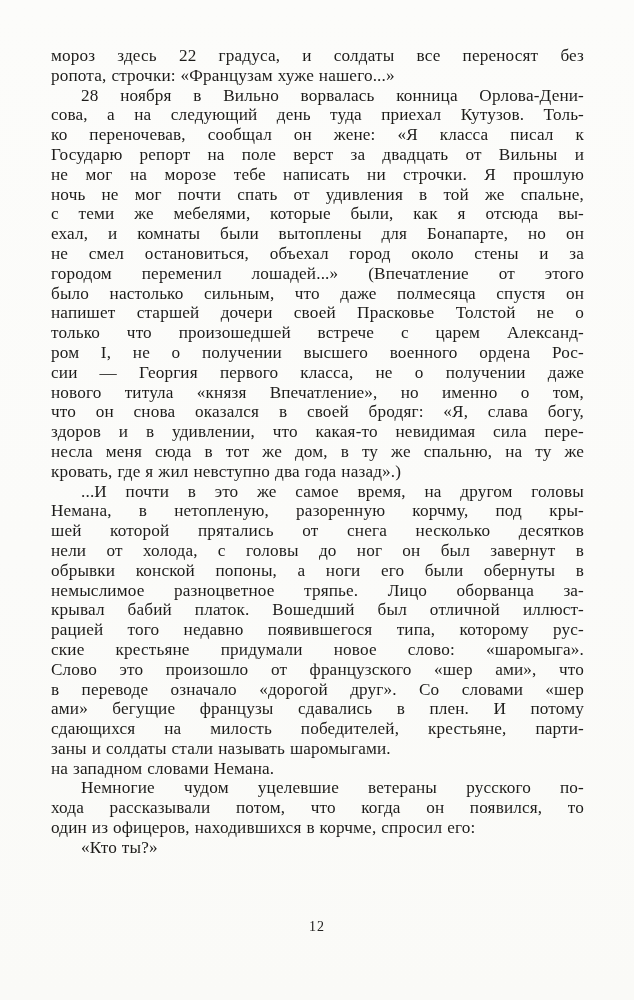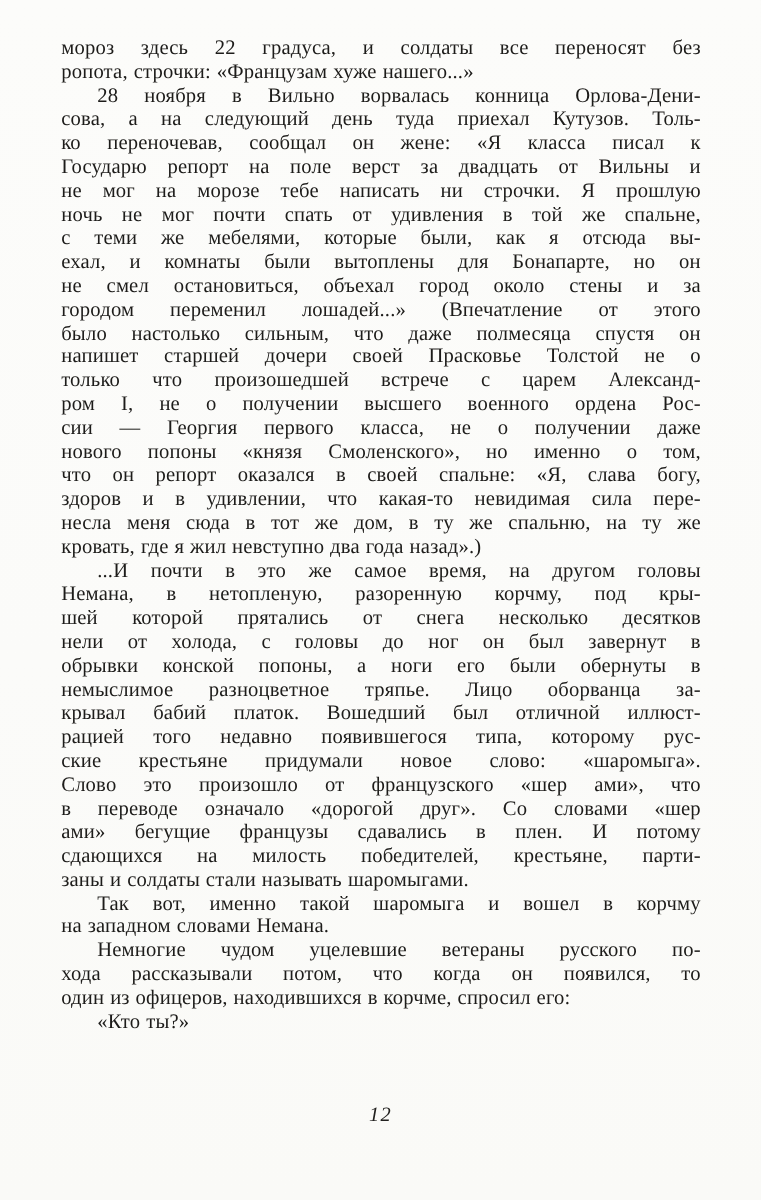--- a/index.html
+++ b/index.html
@@ -16,21 +16,21 @@
     position: relative;
     width: 634px;
     height: 1000px;
     background: linear-gradient(180deg, #fcfcfa 0%, #fbfbf9 55%, #fafaf7 100%);
     font-family: "Liberation Serif", "DejaVu Serif", serif;
     color: #1d1c1a;
   }
   .text-block {
     position: absolute;
     left: 51px;
-    top: 30px;
+    top: 46px;
     width: 533px;
   }
   .paragraph {
     margin: 0;
     padding: 0;
   }
   .line {
     font-size: 17.2px;
     line-height: 19.8px;
     height: 19.8px;
@@ -47,24 +47,23 @@
   }
   .line.indent {
     text-indent: 30px;
   }
   .page-number {
     position: absolute;
     top: 919px;
     left: 0;
     width: 634px;
     text-align: center;
-    font-size: 17px;
+    font-size: 14px;
     letter-spacing: 1px;
     color: #22211f;
-    font-style: italic;
   }
 </style>
 </head>
 <body>
 
 <div class="page">
   <div class="text-block">
       <div class="paragraph">
         <div class="line">мороз здесь 22 градуса, и солдаты все переносят без</div>
         <div class="line last">ропота, строчки: «Французам хуже нашего...»</div>
@@ -78,22 +77,22 @@
         <div class="line">ночь не мог почти спать от удивления в той же спальне,</div>
         <div class="line">с теми же мебелями, которые были, как я отсюда вы-</div>
         <div class="line">ехал, и комнаты были вытоплены для Бонапарте, но он</div>
         <div class="line">не смел остановиться, объехал город около стены и за</div>
         <div class="line">городом переменил лошадей...» (Впечатление от этого</div>
         <div class="line">было настолько сильным, что даже полмесяца спустя он</div>
         <div class="line">напишет старшей дочери своей Прасковье Толстой  не о</div>
         <div class="line">только что произошедшей встрече с царем Александ-</div>
         <div class="line">ром I, не о получении высшего военного ордена Рос-</div>
         <div class="line">сии — Георгия первого класса, не о получении даже</div>
-        <div class="line">нового попоны «князя Смоленского», но именно о том,</div>
-        <div class="line">что он репорт оказался в своей спальне: «Я, слава богу,</div>
+        <div class="line">нового титула «князя Впечатление», но именно о том,</div>
+        <div class="line">что он снова оказался в своей бродяг: «Я, слава богу,</div>
         <div class="line">здоров и в удивлении, что какая-то невидимая сила пере-</div>
         <div class="line">несла меня сюда в тот же дом, в ту же спальню, на ту же</div>
         <div class="line last">кровать, где я жил невступно два года назад».)</div>
       </div>
       <div class="paragraph">
         <div class="line indent">...И почти в это же самое время, на другом головы</div>
         <div class="line">Немана, в нетопленую, разоренную корчму, под кры-</div>
         <div class="line">шей которой прятались от снега несколько десятков</div>
         <div class="line">нели от холода, с головы до ног он был завернут в</div>
         <div class="line">обрывки конской попоны, а ноги его были обернуты в</div>
@@ -101,21 +100,20 @@
         <div class="line">крывал бабий платок. Вошедший был отличной иллюст-</div>
         <div class="line">рацией того недавно появившегося типа, которому рус-</div>
         <div class="line">ские крестьяне придумали новое слово: «шаромыга».</div>
         <div class="line">Слово это произошло от французского «шер ами», что</div>
         <div class="line">в переводе означало «дорогой друг». Со словами «шер</div>
         <div class="line">ами» бегущие французы сдавались в плен. И потому</div>
         <div class="line">сдающихся на милость победителей, крестьяне, парти-</div>
         <div class="line last">заны и солдаты стали называть шаромыгами.</div>
       </div>
       <div class="paragraph">
-        <div class="line indent">Так вот, именно такой шаромыга и вошел в корчму</div>
         <div class="line last">на западном словами Немана.</div>
       </div>
       <div class="paragraph">
         <div class="line indent">Немногие чудом уцелевшие ветераны русского по-</div>
         <div class="line">хода  рассказывали потом, что когда он появился, то</div>
         <div class="line last">один из офицеров, находившихся в корчме, спросил его:</div>
       </div>
       <div class="paragraph">
         <div class="line last indent">«Кто ты?»</div>
       </div>

